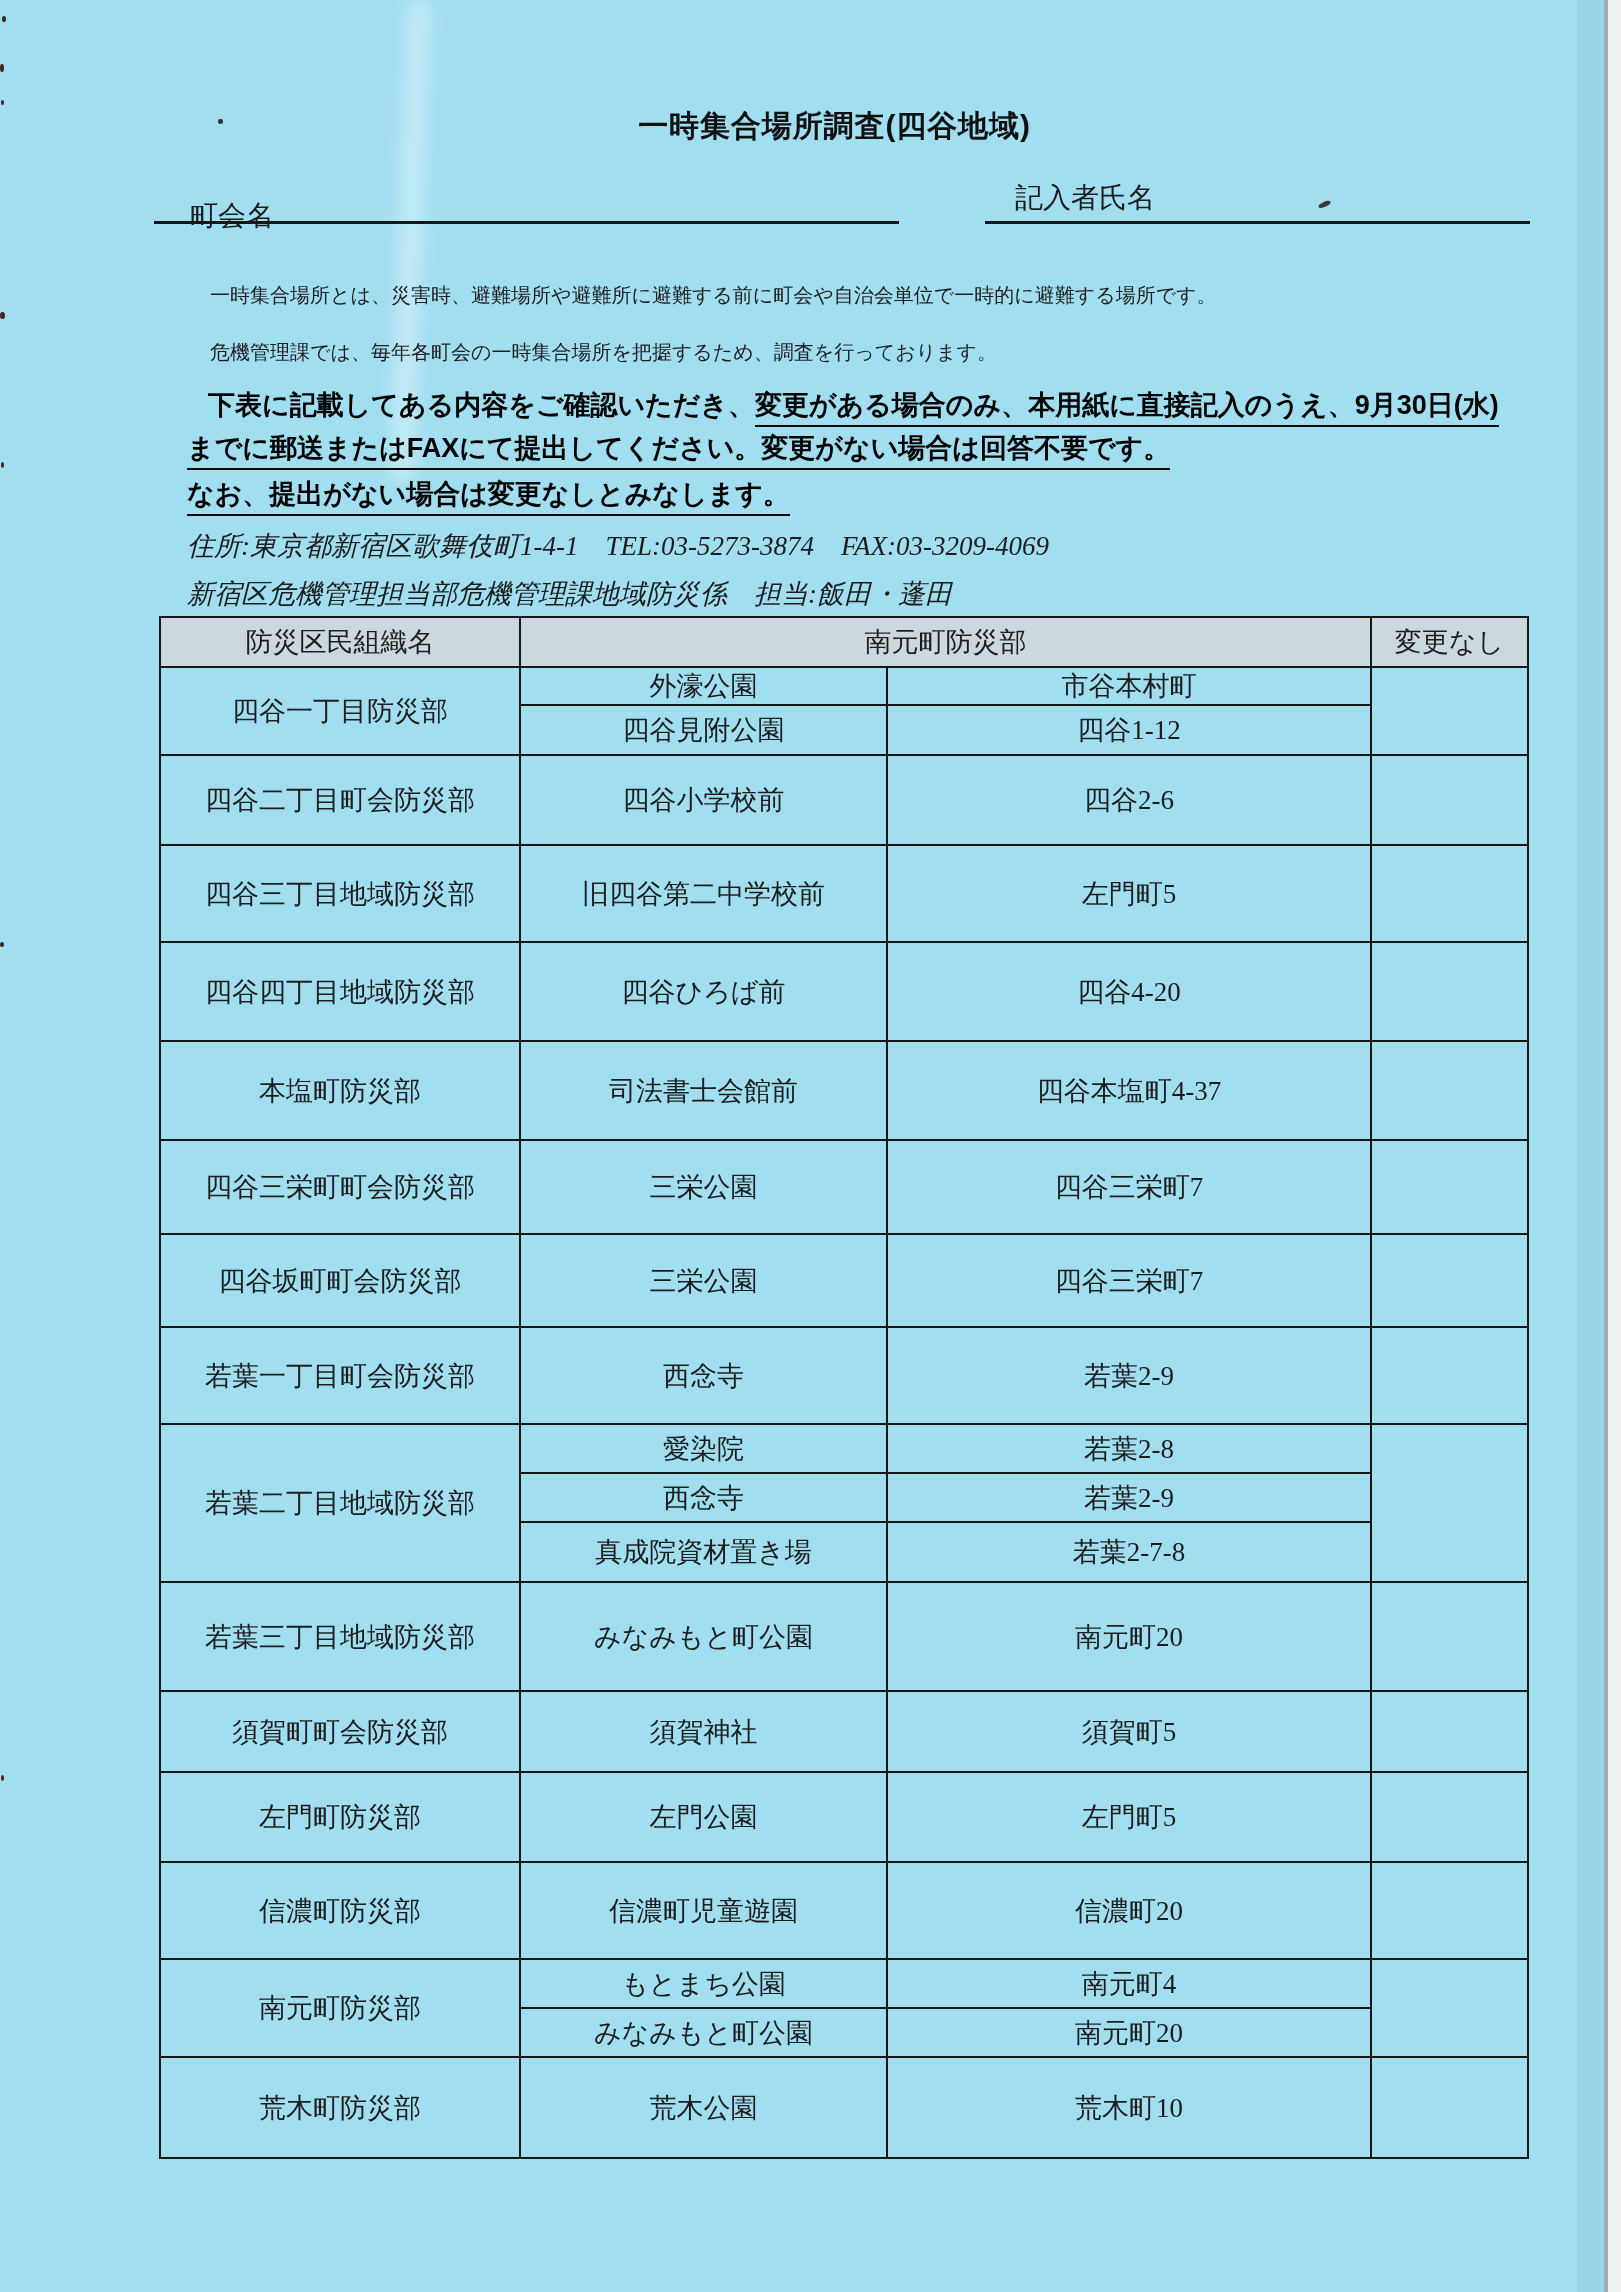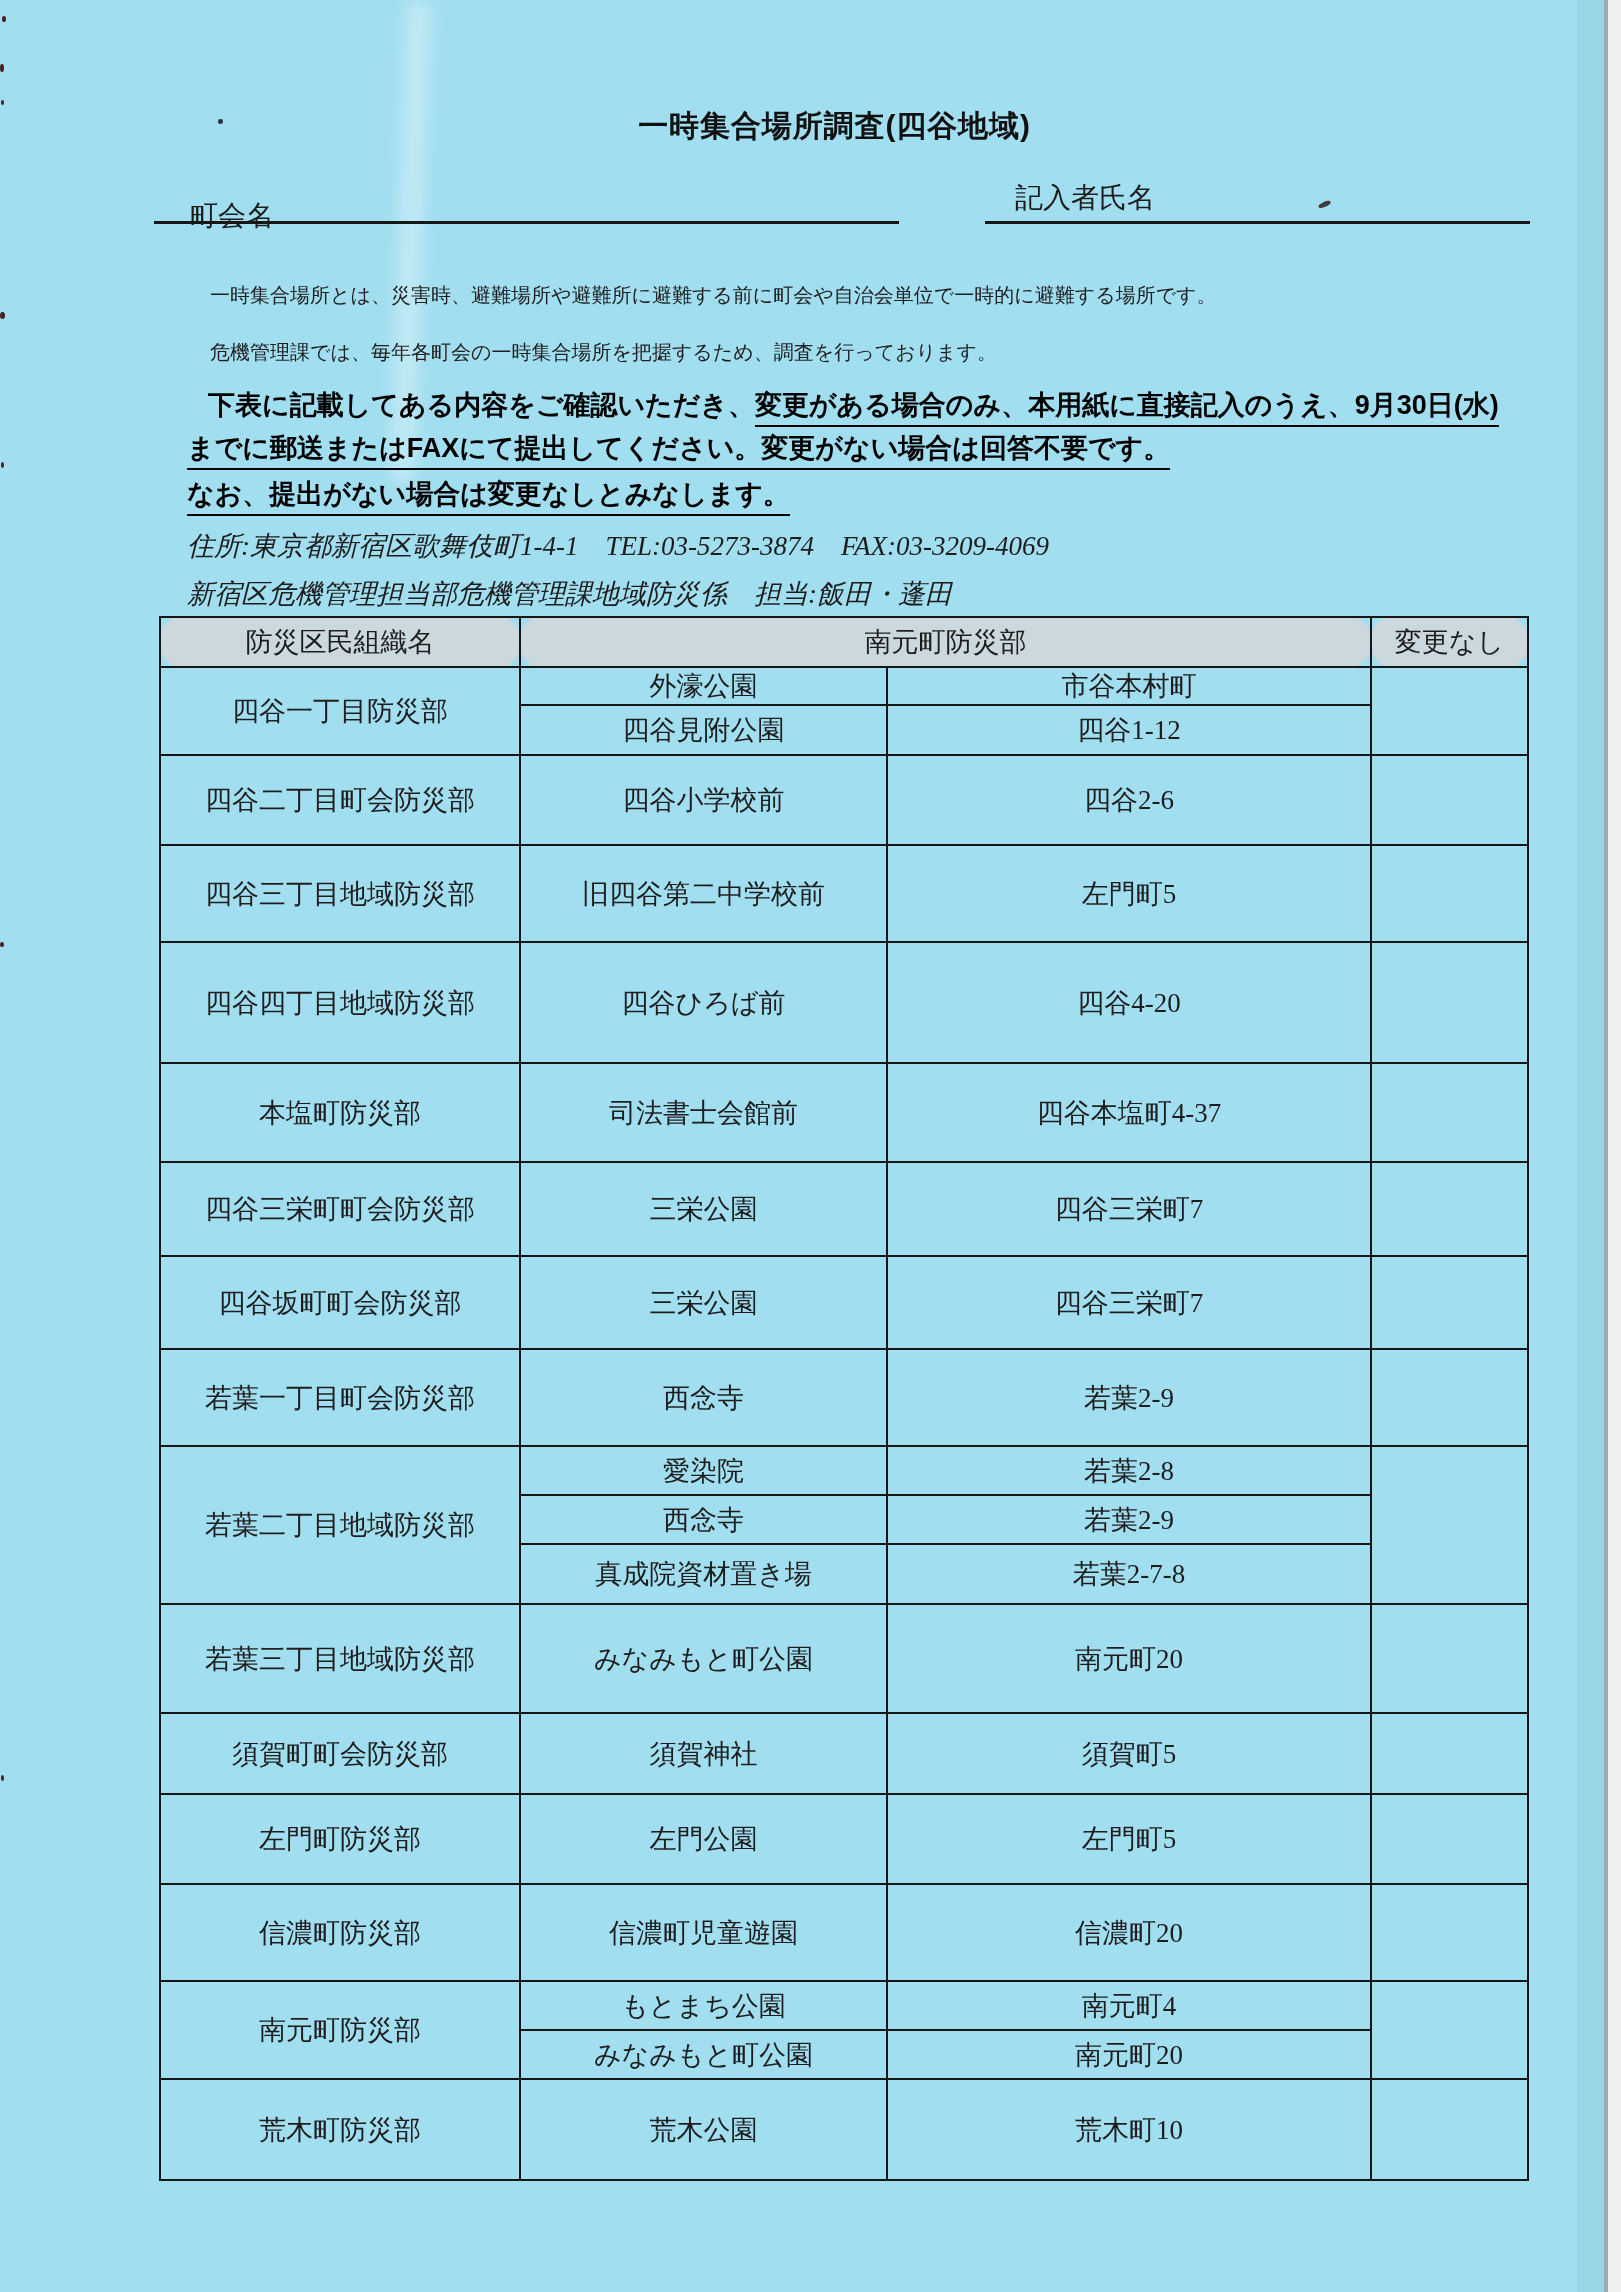--- a/index.html
+++ b/index.html
@@ -58,21 +58,21 @@
   table.survey col.c2{width:367px;}
   table.survey col.c3{width:484px;}
   table.survey col.c4{width:157px;}
   table.survey th,table.survey td{
     border-left:2.7px solid #161616;border-right:2.7px solid #161616;
     border-top:2.7px solid #161616;border-bottom:2.7px solid #161616;
     padding:0;font-weight:normal;text-align:center;vertical-align:middle;
     overflow:hidden;
   }
   table.survey thead th{
-    background:#cbd9de;height:48px;font-size:27px;border-radius:21px;
+    background:#cbd9de;height:48px;font-size:27px;
   }
   table.survey tr.sub td{border-top:1.8px solid #4a4a4a;}
   td.t-org{text-align:left;padding-left:6.3px;}
 </style>
 </head>
 <body>
 
 <div class="page">
 
   <div class="edge-shade"></div>
@@ -142,21 +142,21 @@
         <td class="t-check"></td>
       </tr>
 
       <tr style="height:97px">
         <td class="t-org">四谷三丁目地域防災部</td>
         <td class="t-place">旧四谷第二中学校前</td>
         <td class="t-addr">左門町5</td>
         <td class="t-check"></td>
       </tr>
 
-      <tr style="height:121px">
+      <tr style="height:99px">
         <td class="t-org">四谷四丁目地域防災部</td>
         <td class="t-place">四谷ひろば前</td>
         <td class="t-addr">四谷4-20</td>
         <td class="t-check"></td>
       </tr>
 
       <tr style="height:99px">
         <td class="t-org">本塩町防災部</td>
         <td class="t-place">司法書士会館前</td>
         <td class="t-addr">四谷本塩町4-37</td>

